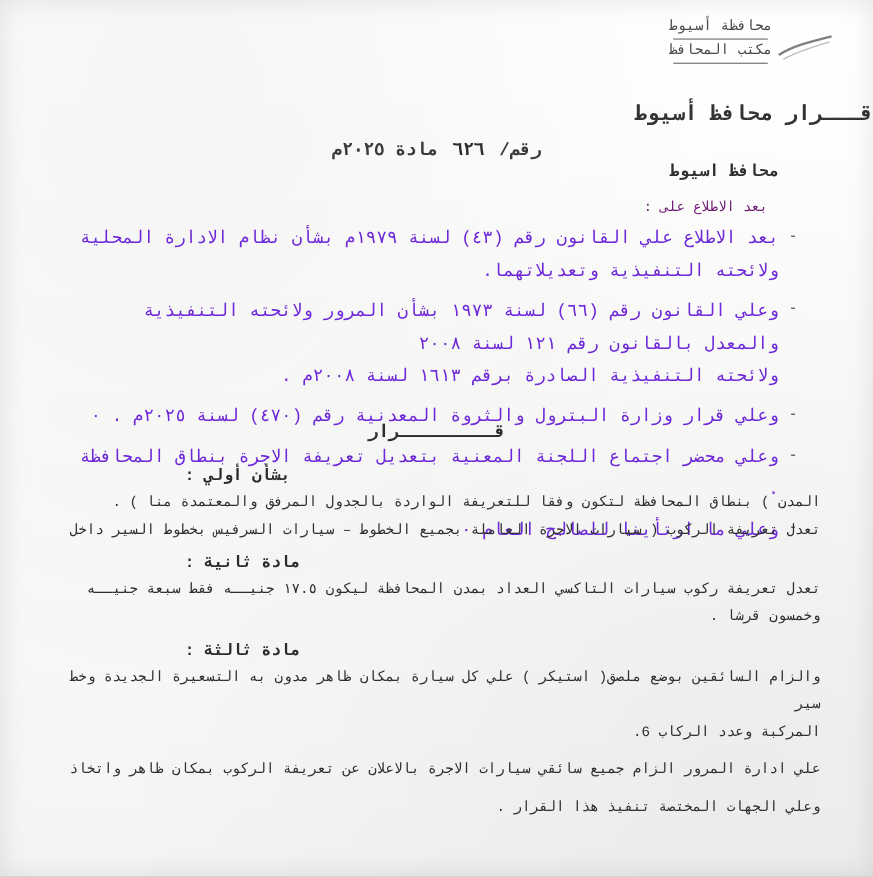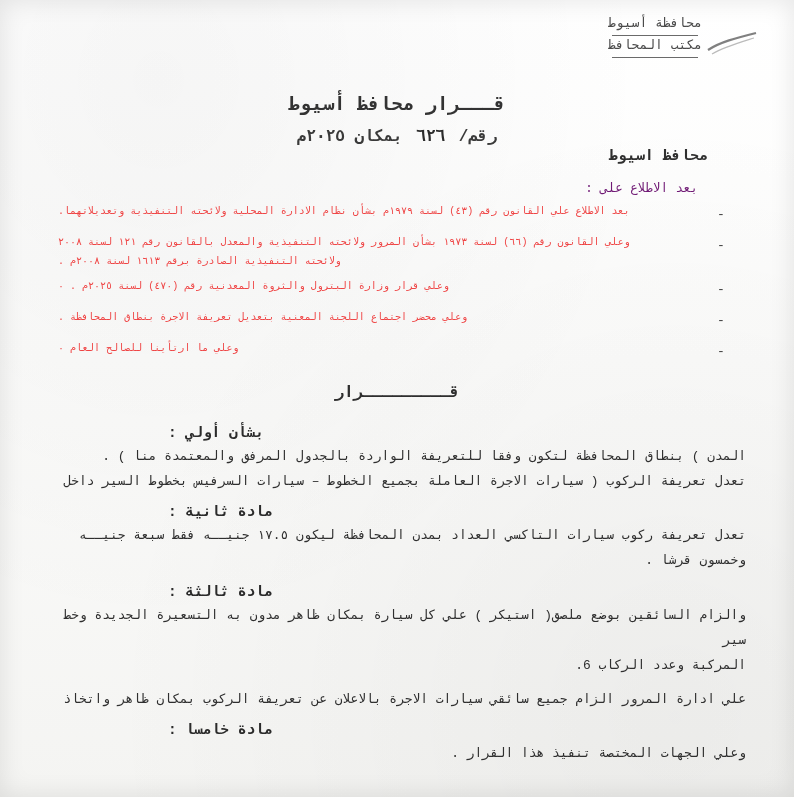--- a/index.html
+++ b/index.html
@@ -66,21 +66,21 @@
     height: 26px;
     pointer-events: none;
   }
 
   
   .doc-title {
     position: absolute;
     top: 92px;
     right: 0;
     left: 0;
-    text-align: center;
+    text-align: right;
     font-size: 19px;
     color: #333;
     letter-spacing: 3px;
     font-weight: 700;
   }
   .doc-number {
     position: absolute;
     top: 126px;
     right: 0;
     left: 0;
@@ -130,24 +130,24 @@
   .clause .dash {
     flex: 0 0 auto;
     width: 26px;
     text-align: center;
     font-size: 13px;
     color: #3b3b3b;
     line-height: 1.85;
   }
   .clause .txt {
     flex: 1 1 auto;
-    font-size: 10px;
+    font-size: 16px;
     line-height: 1.85;
-    color: #ef4444;
-    text-align: left;
+    color: #6d28d9;
+    text-align: right;
   }
   .clause .txt .sub {
     display: block;
   }
 
   
   .decision-word {
     position: absolute;
     top: 382px;
     right: 0;
@@ -202,21 +202,21 @@
     <svg class="stamp-scratch" viewBox="0 0 54 26">
       <path d="M2 20 C14 12, 30 8, 50 3" stroke="#555" stroke-width="2.2" fill="none" opacity="0.75"></path>
       <path d="M6 24 C18 17, 32 13, 48 8" stroke="#777" stroke-width="1.1" fill="none" opacity="0.5"></path>
     </svg>
 
     <div class="doc-title">قـــرار محافظ أسيوط</div>
 
     <div class="doc-number">
       <span>رقم/</span>
       <span class="num">٦٢٦</span>
-      <span>بمكان ٢٠٢٥م</span>
+      <span>مادة ٢٠٢٥م</span>
     </div>
 
     <div class="governor">محافظ اسيوط</div>
     <div class="after-review">بعد الاطلاع على :</div>
 
     <div class="clauses">
       <div class="clause">
         <div class="dash">-</div>
         <div class="txt">
           <span class="sub">بعد الاطلاع علي القانون رقم (٤٣) لسنة ١٩٧٩م بشأن نظام الادارة المحلية ولائحته التنفيذية وتعديلاتهما.</span>
@@ -277,21 +277,20 @@
         </div>
       </div>
 
       <div class="article">
         <div class="article-body">
           <span class="ln">علي ادارة المرور الزام جميع سائقي سيارات الاجرة بالاعلان عن تعريفة الركوب بمكان ظاهر واتخاذ</span>
         </div>
       </div>
 
       <div class="article">
-        <div class="article-head">مادة خامسا :</div>
         <div class="article-body">
           <span class="ln">وعلي الجهات المختصة تنفيذ هذا القرار .</span>
         </div>
       </div>
 
     </div>
   </div>
 
   <div class="edge-shadow"></div>
 </div>

